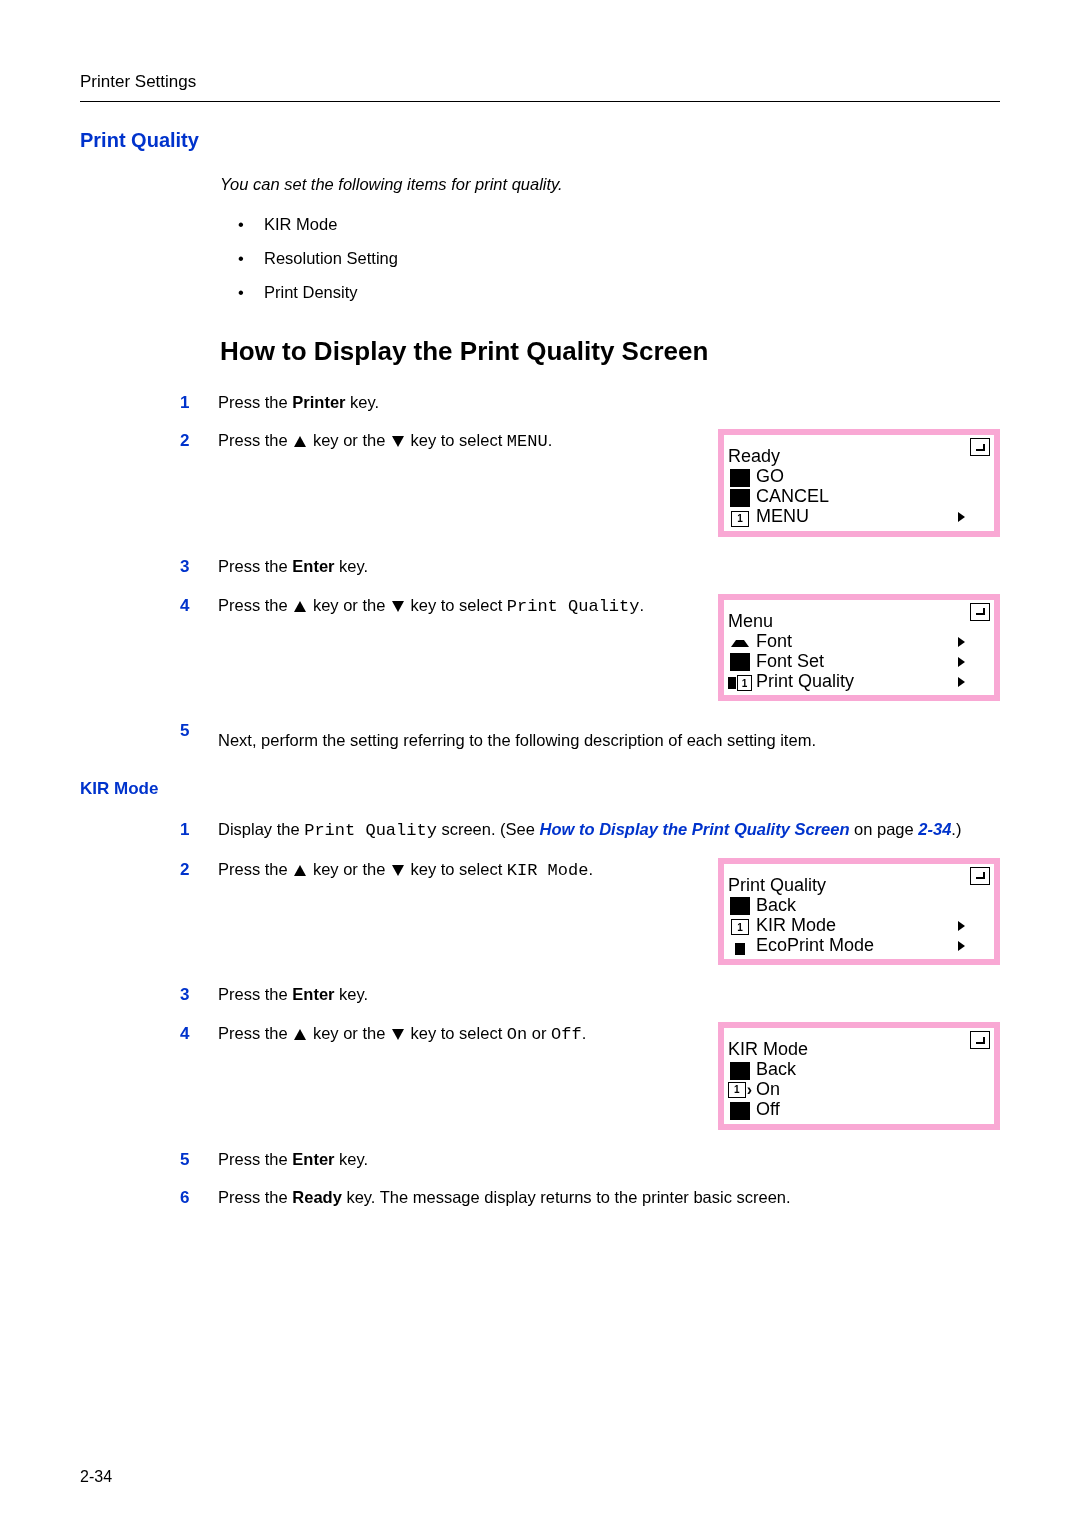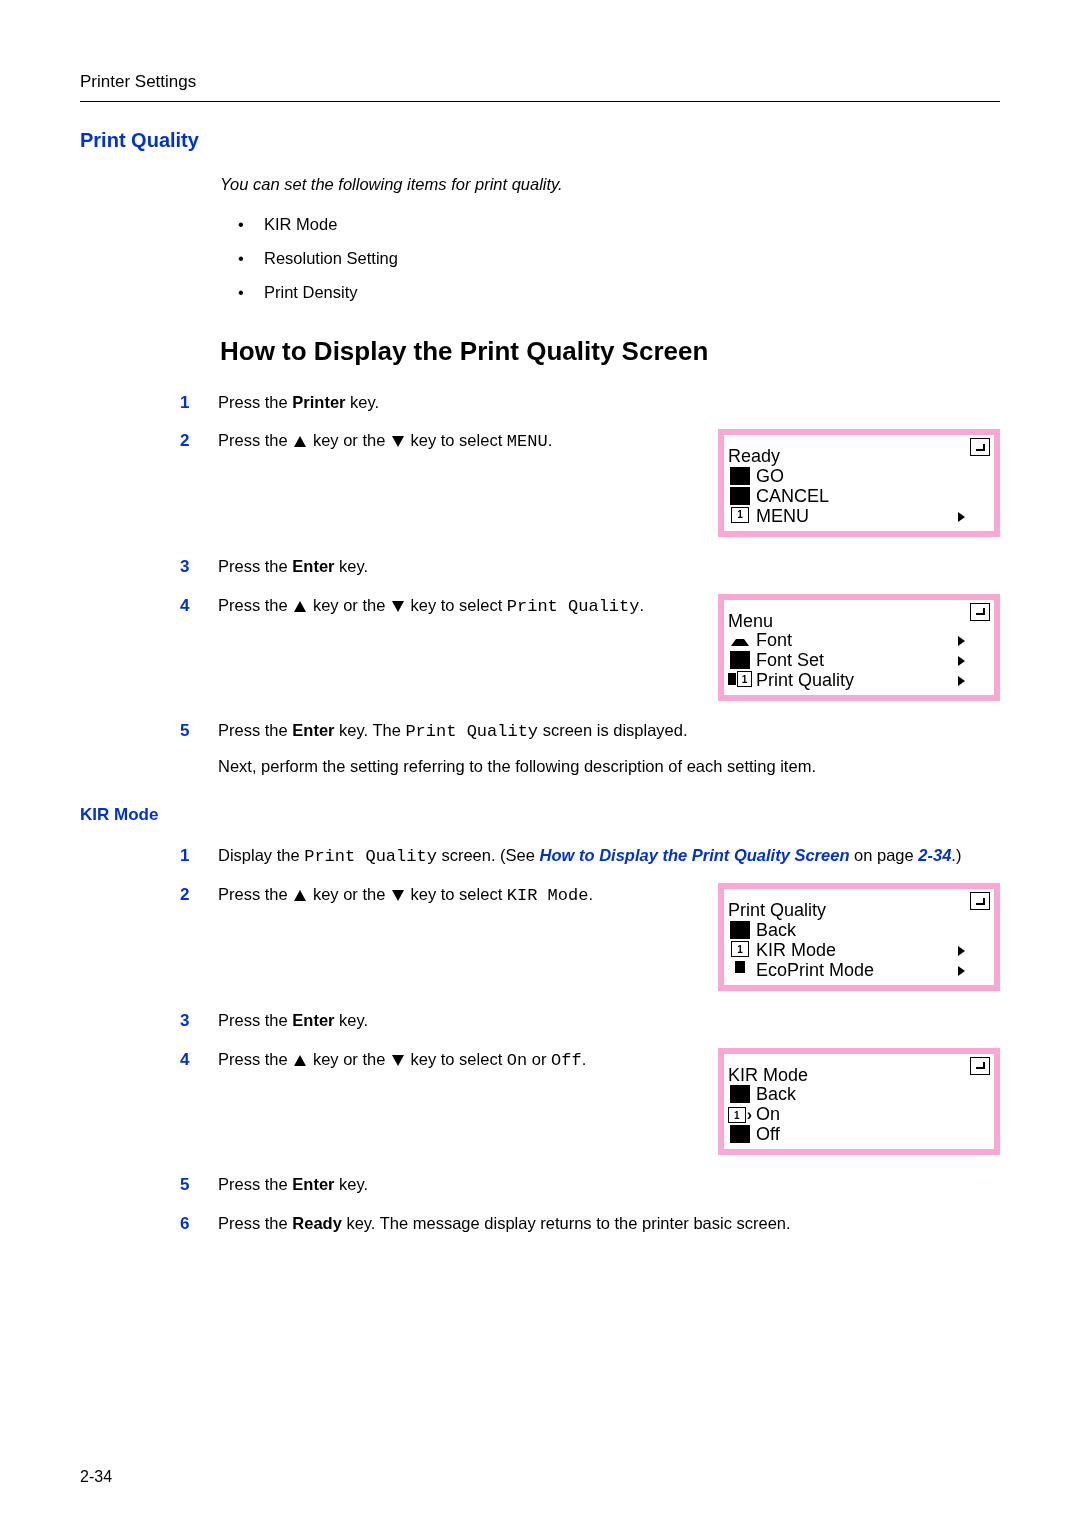--- a/index.html
+++ b/index.html
@@ -97,21 +97,21 @@
     padding: 12px 4px 4px 4px;
     position: relative;
   }
   .panel-outer {
     margin-left: auto;
     flex-shrink: 0;
   }
   .panel-title { margin-bottom: 0; }
   .panel-row {
     display: flex;
-    align-items: flex-start;
+    align-items: flex-end;
     height: 20px;
   }
   .panel-row .left-slot {
     width: 24px;
     display: flex;
     justify-content: center;
     align-items: center;
     flex-shrink: 0;
   }
   .panel-row .label-slot {
@@ -312,23 +312,20 @@
                   <span class="tri-right-sm"></span>
                 </div>
               </div>
         </div>
       </div>
     </div>
 
     <div class="step-row">
       <div class="step-num">5</div>
       <div class="step-text">
-        <div>
-          <span>Press the </span><span class="bold">Enter</span><span> key. The </span><span class="mono">Print Quality</span><span> screen is displayed.</span>
-        </div>
         <div style="margin-top:10px">Next, perform the setting referring to the following description of each setting item.</div>
       </div>
     </div>
 
   </div>
 
   <div class="subsection-blue">KIR Mode</div>
 
 
   <div class="step-num-col" style="margin-top:16px">

